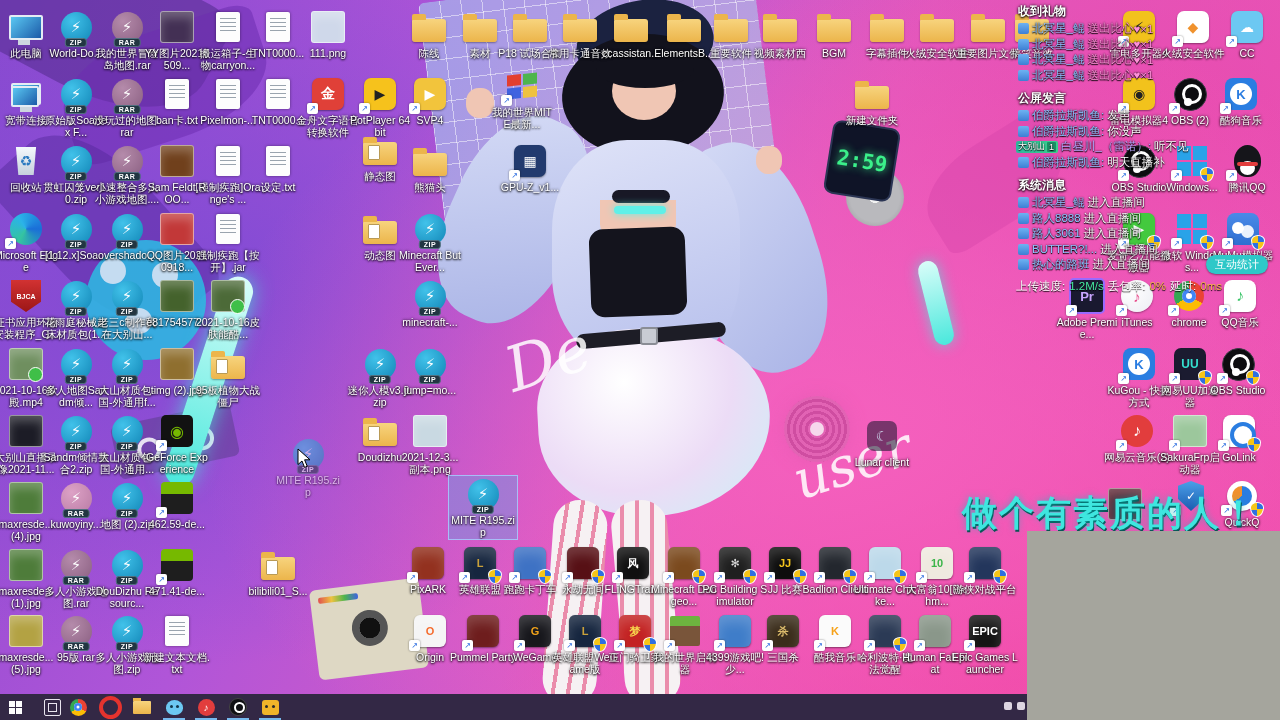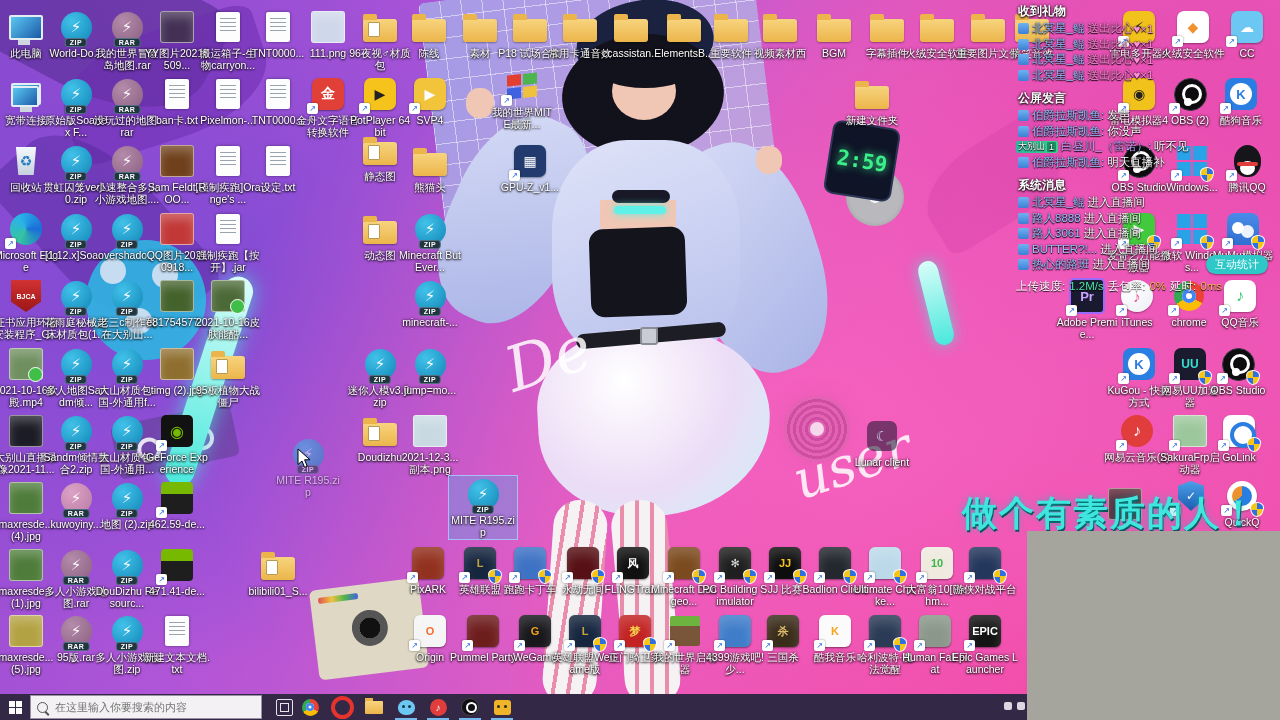--- a/index.html
+++ b/index.html
@@ -304,28 +304,20 @@
           <span class="doc"></span>
         </div>
         <div class="lbl">TNT0000...</div>
       </div>
       <div class="dicon" style="left:294px;top:9px">
         <div class="ic">
           <span class="th" style="background:#cfd8ea"></span>
         </div>
         <div class="lbl">111.png</div>
       </div>
-      <div class="dicon" style="left:346px;top:9px">
-        <div class="ic">
-          <span class="fold">
-            <i class="fit"></i>
-          </span>
-        </div>
-        <div class="lbl">96夜视♂材质包</div>
-      </div>
       <div class="dicon" style="left:395px;top:9px">
         <div class="ic">
           <span class="fold"></span>
         </div>
         <div class="lbl">陈线</div>
       </div>
       <div class="dicon" style="left:446px;top:9px">
         <div class="ic">
           <span class="fold"></span>
         </div>
@@ -1298,24 +1290,20 @@
 
   <div id="taskbar">
     <div id="startbtn">
         <span class="winS">
           <i></i>
           <i></i>
           <i></i>
           <i></i>
         </span>
       </div>
-    <div id="searchbox">
-      <span class="mag"></span>
-      <input placeholder="在这里输入你要搜索的内容" style="">
-    </div>
     <div id="taskview"></div>
     <div id="tapps" style="display: flex;">
         <div class="tapp">
           <span class="tchrome"></span>
         </div>
         <div class="tapp">
           <span class="topera"></span>
         </div>
         <div class="tapp">
           <span class="texp"></span>

